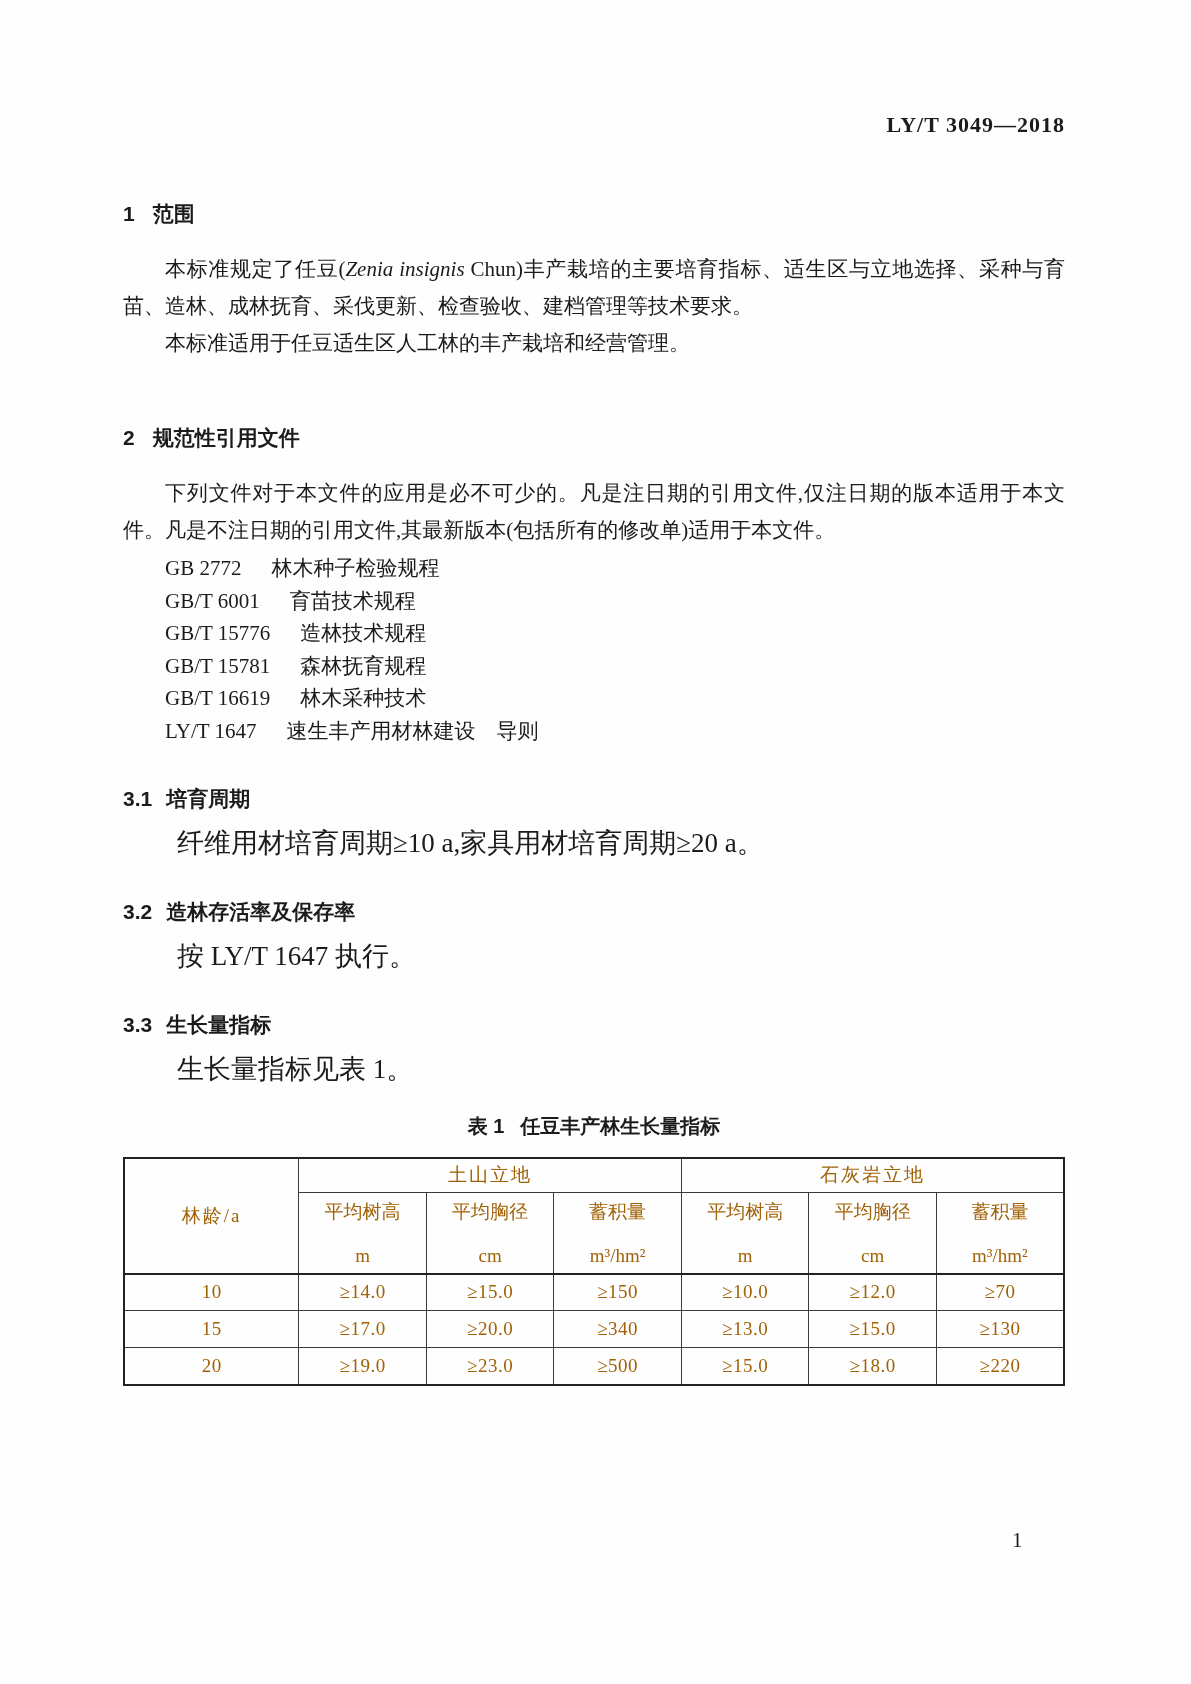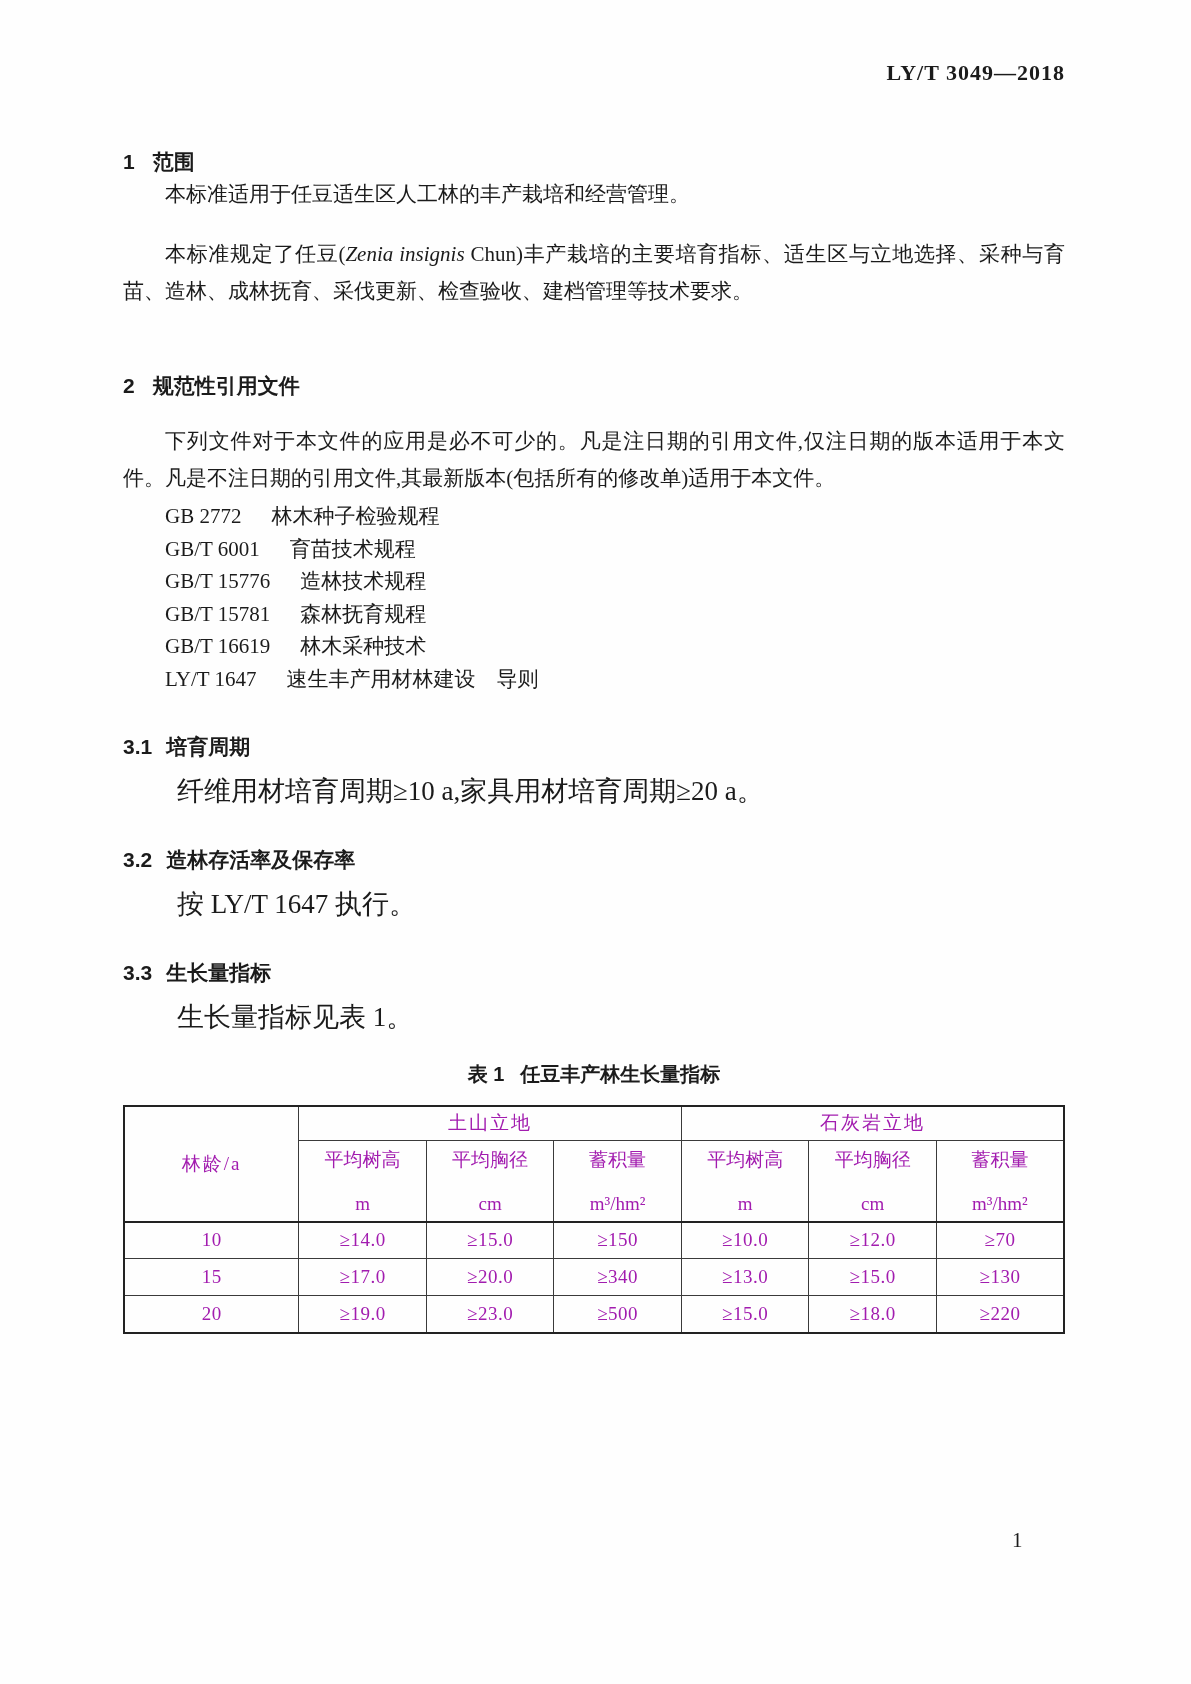--- a/index.html
+++ b/index.html
@@ -13,21 +13,21 @@
     font-family: "Liberation Serif", serif;
     overflow: hidden;
   }
   .content {
     position: absolute;
     left: 123px;
     top: 0;
     width: 942px;
   }
   .doc-number {
-    padding-top: 60px;
+    padding-top: 112px;
     text-align: right;
     font-family: "Liberation Serif", serif;
     font-weight: bold;
     font-size: 22px;
     letter-spacing: 1px;
   }
   .doc-title {
     margin-top: 52px;
     text-align: center;
     font-family: "Liberation Sans", sans-serif;
@@ -86,21 +86,21 @@
     table-layout: fixed;
     border: 2px solid #222;
   }
   table.growth th, table.growth td {
     border: 1px solid #3a3a3a;
     font-family: "Liberation Serif", serif;
     font-weight: normal;
     font-size: 19px;
     text-align: center;
     vertical-align: middle;
-    color: #a21caf;
+    color: #a16207;
   }
   col.c-age { width: 18.6%; }
   col.c-val { width: 13.5667%; }
   tr.group-row th { height: 34px; letter-spacing: 2px; }
   tr.subhead-row th { height: 74px; }
   th.age-head { letter-spacing: 1px; }
   .subhead-inner {
     display: flex;
     flex-direction: column;
     justify-content: flex-end;
@@ -124,23 +124,23 @@
 <div class="page">
   <div class="content">
 
     <div class="doc-number">LY/T 3049—2018</div>
 
 
     <div class="sec-h1">
       <span class="num">1</span><span>范围</span>
     </div>
 
+    <p class="para first"><span>本标准规定了任豆(</span><span class="species-italic">Zenia insignis</span><span> Chun)</span><span>丰产栽培的主要培育指标、适生区与立地选择、采种与育苗、造林、成林抚育、采伐更新、检查验收、建档管理等技术要求。</span></p>
+
     <p class="para">本标准适用于任豆适生区人工林的丰产栽培和经营管理。</p>
-
-    <p class="para first"><span>本标准规定了任豆(</span><span class="species-italic">Zenia insignis</span><span> Chun)</span><span>丰产栽培的主要培育指标、适生区与立地选择、采种与育苗、造林、成林抚育、采伐更新、检查验收、建档管理等技术要求。</span></p>
 
     <div class="sec-h1">
       <span class="num">2</span><span>规范性引用文件</span>
     </div>
 
     <p class="para first">下列文件对于本文件的应用是必不可少的。凡是注日期的引用文件,仅注日期的版本适用于本文件。凡是不注日期的引用文件,其最新版本(包括所有的修改单)适用于本文件。</p>
 
     <div class="refs">
       <div class="ref-line">
         <span class="ref-code">GB 2772</span><span>林木种子检验规程</span>

